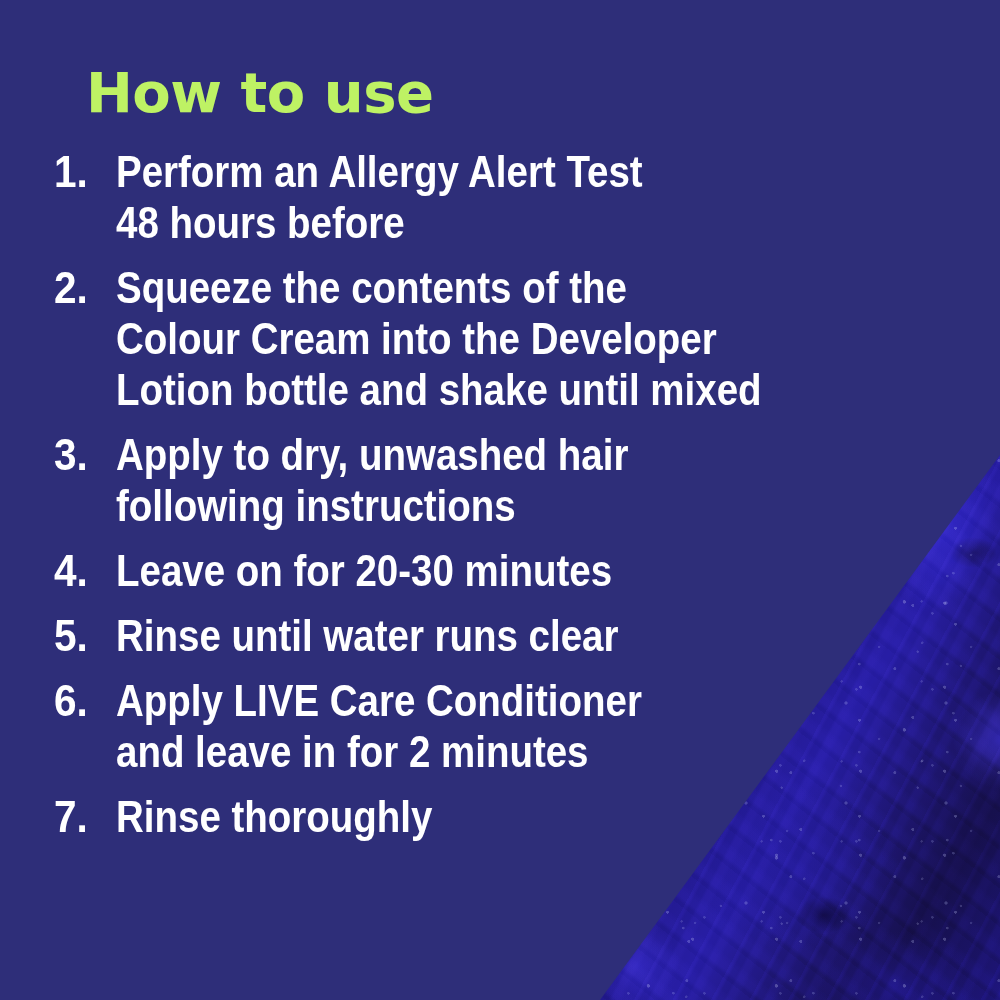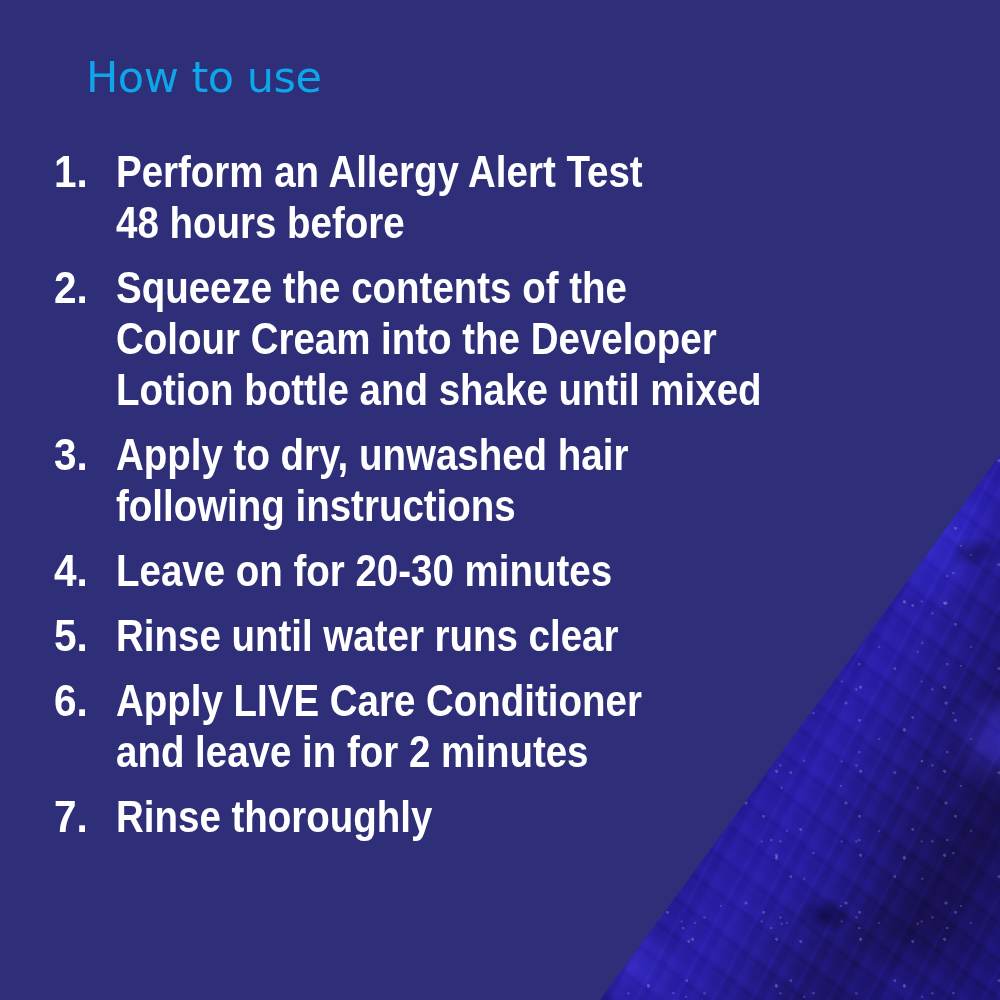--- a/index.html
+++ b/index.html
@@ -98,25 +98,25 @@
   #content {
     position: relative;
     z-index: 2;
   }
 
   #page-title {
     position: absolute;
     left: 86px;
     top: 26px;
     font-family: "DejaVu Sans", sans-serif;
-    font-weight: 400;
-    font-size: 43px;
+    font-weight: 700;
+    font-size: 56px;
     line-height: 1.05;
     letter-spacing: -0.5px;
-    color: #0ea5e9;
+    color: #bef264;
     white-space: nowrap;
   }
 
   #steps-list {
     position: absolute;
     left: 54px;
     top: 146px;
     width: 900px;
     margin: 0;
     padding: 0;

